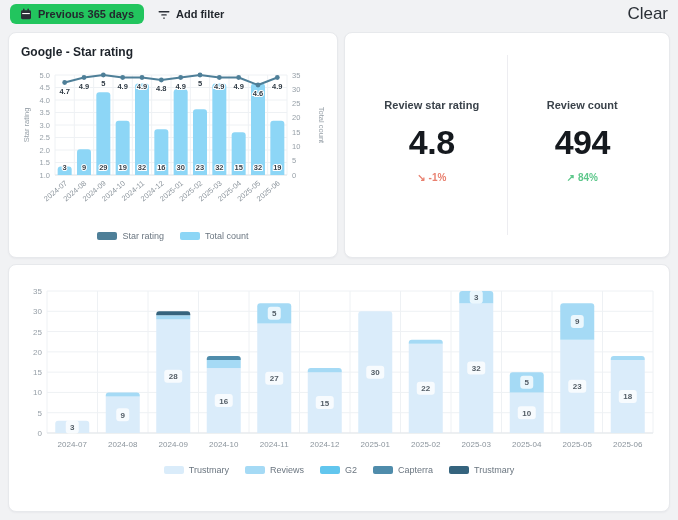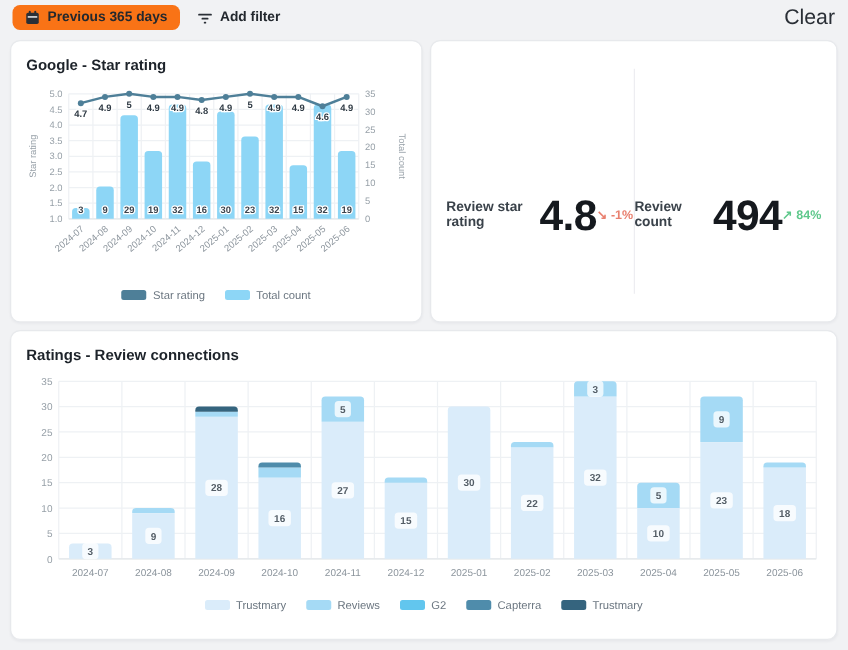--- a/index.html
+++ b/index.html
@@ -1,20 +1,20 @@
 <!DOCTYPE html>
 <html><head>
 <meta charset="utf-8">
 <style>
   * { margin:0; padding:0; box-sizing:border-box; }
   html,body { width:678px; height:520px; }
   body { background:#f1f2f4; font-family:"Liberation Sans", sans-serif; color:#21262c; overflow:hidden; }
 
   .topbar { height:28px; display:flex; align-items:center; gap:14px; padding:0 10px; }
-  .pill-btn { display:flex; align-items:center; gap:6px; background:#f97316; border-radius:6px;
+  .pill-btn { display:flex; align-items:center; gap:6px; background:#22c55e; border-radius:6px;
               padding:4px 10px; font-size:11px; font-weight:700; color:#23282e; cursor:pointer; }
   .flat-btn { display:flex; align-items:center; gap:6px; font-size:11px; font-weight:700; color:#23282e; cursor:pointer; }
   .clear-btn { margin-left:auto; font-size:17px; color:#2a2f36; cursor:pointer; }
 
   .cards-row { display:flex; gap:6px; margin:4px 8px 0; }
   .card { background:#fff; border:1px solid #e7e9ec; border-radius:8px; padding:12px;
           box-shadow:0 1px 2px rgba(16,24,40,.04); }
   .card-title { font-size:12px; font-weight:700; color:#1d232a; }
 
   .trend-card { width:330px; flex:none; height:226px; }
@@ -22,21 +22,21 @@
   .ratings-card { margin:6px 8px 8px; height:248px; }
 
   svg { display:block; overflow:visible; }
   svg text { font-family:"Liberation Sans", sans-serif; }
 
   .legend-row { display:flex; justify-content:center; gap:16px; margin-top:2px; }
   .legend-item { display:flex; align-items:center; gap:5px; font-size:9px; color:#6b7680; }
   .legend-swatch { width:20px; height:8px; border-radius:2px; display:inline-block; }
 
   .reviews-body { flex:1; display:flex; align-items:stretch; }
-  .kpi-col { flex:1; display:flex; flex-direction:row; align-items:center; padding-top:54px; }
+  .kpi-col { flex:1; display:flex; flex-direction:column; align-items:center; padding-top:54px; }
   .kpi-divider { width:1px; background:#ededf1; margin:10px 0; }
   .kpi-label { font-size:11px; font-weight:700; color:#3a424a; }
   .kpi-value { font-size:34px; font-weight:800; color:#15191e; letter-spacing:-.5px; margin:12px 0 10px; }
   .kpi-delta { font-size:10px; font-weight:700; display:flex; align-items:center; gap:3px; }
 
   .chart-wrap { margin-top:6px; }
 </style>
 </head>
 <body>
 
@@ -204,21 +204,20 @@
         <div class="kpi-delta" style="color: rgb(95, 200, 140);">
           <span>↗</span>
           <span>84%</span>
         </div>
       </div>
     </div>
   </div>
 </div>
 
 <div class="card ratings-card">
-  <div class="card-title">Ratings - Review connections</div>
   <div class="chart-wrap">
     <svg width="638" height="180" viewBox="0 0 638 180">
         <line x1="26" x2="26" y1="8" y2="150" stroke="#eef1f4" stroke-width="1"></line>
         <line x1="76.5" x2="76.5" y1="8" y2="150" stroke="#eef1f4" stroke-width="1"></line>
         <line x1="127" x2="127" y1="8" y2="150" stroke="#eef1f4" stroke-width="1"></line>
         <line x1="177.5" x2="177.5" y1="8" y2="150" stroke="#eef1f4" stroke-width="1"></line>
         <line x1="228" x2="228" y1="8" y2="150" stroke="#eef1f4" stroke-width="1"></line>
         <line x1="278.5" x2="278.5" y1="8" y2="150" stroke="#eef1f4" stroke-width="1"></line>
         <line x1="329" x2="329" y1="8" y2="150" stroke="#eef1f4" stroke-width="1"></line>
         <line x1="379.5" x2="379.5" y1="8" y2="150" stroke="#eef1f4" stroke-width="1"></line>

